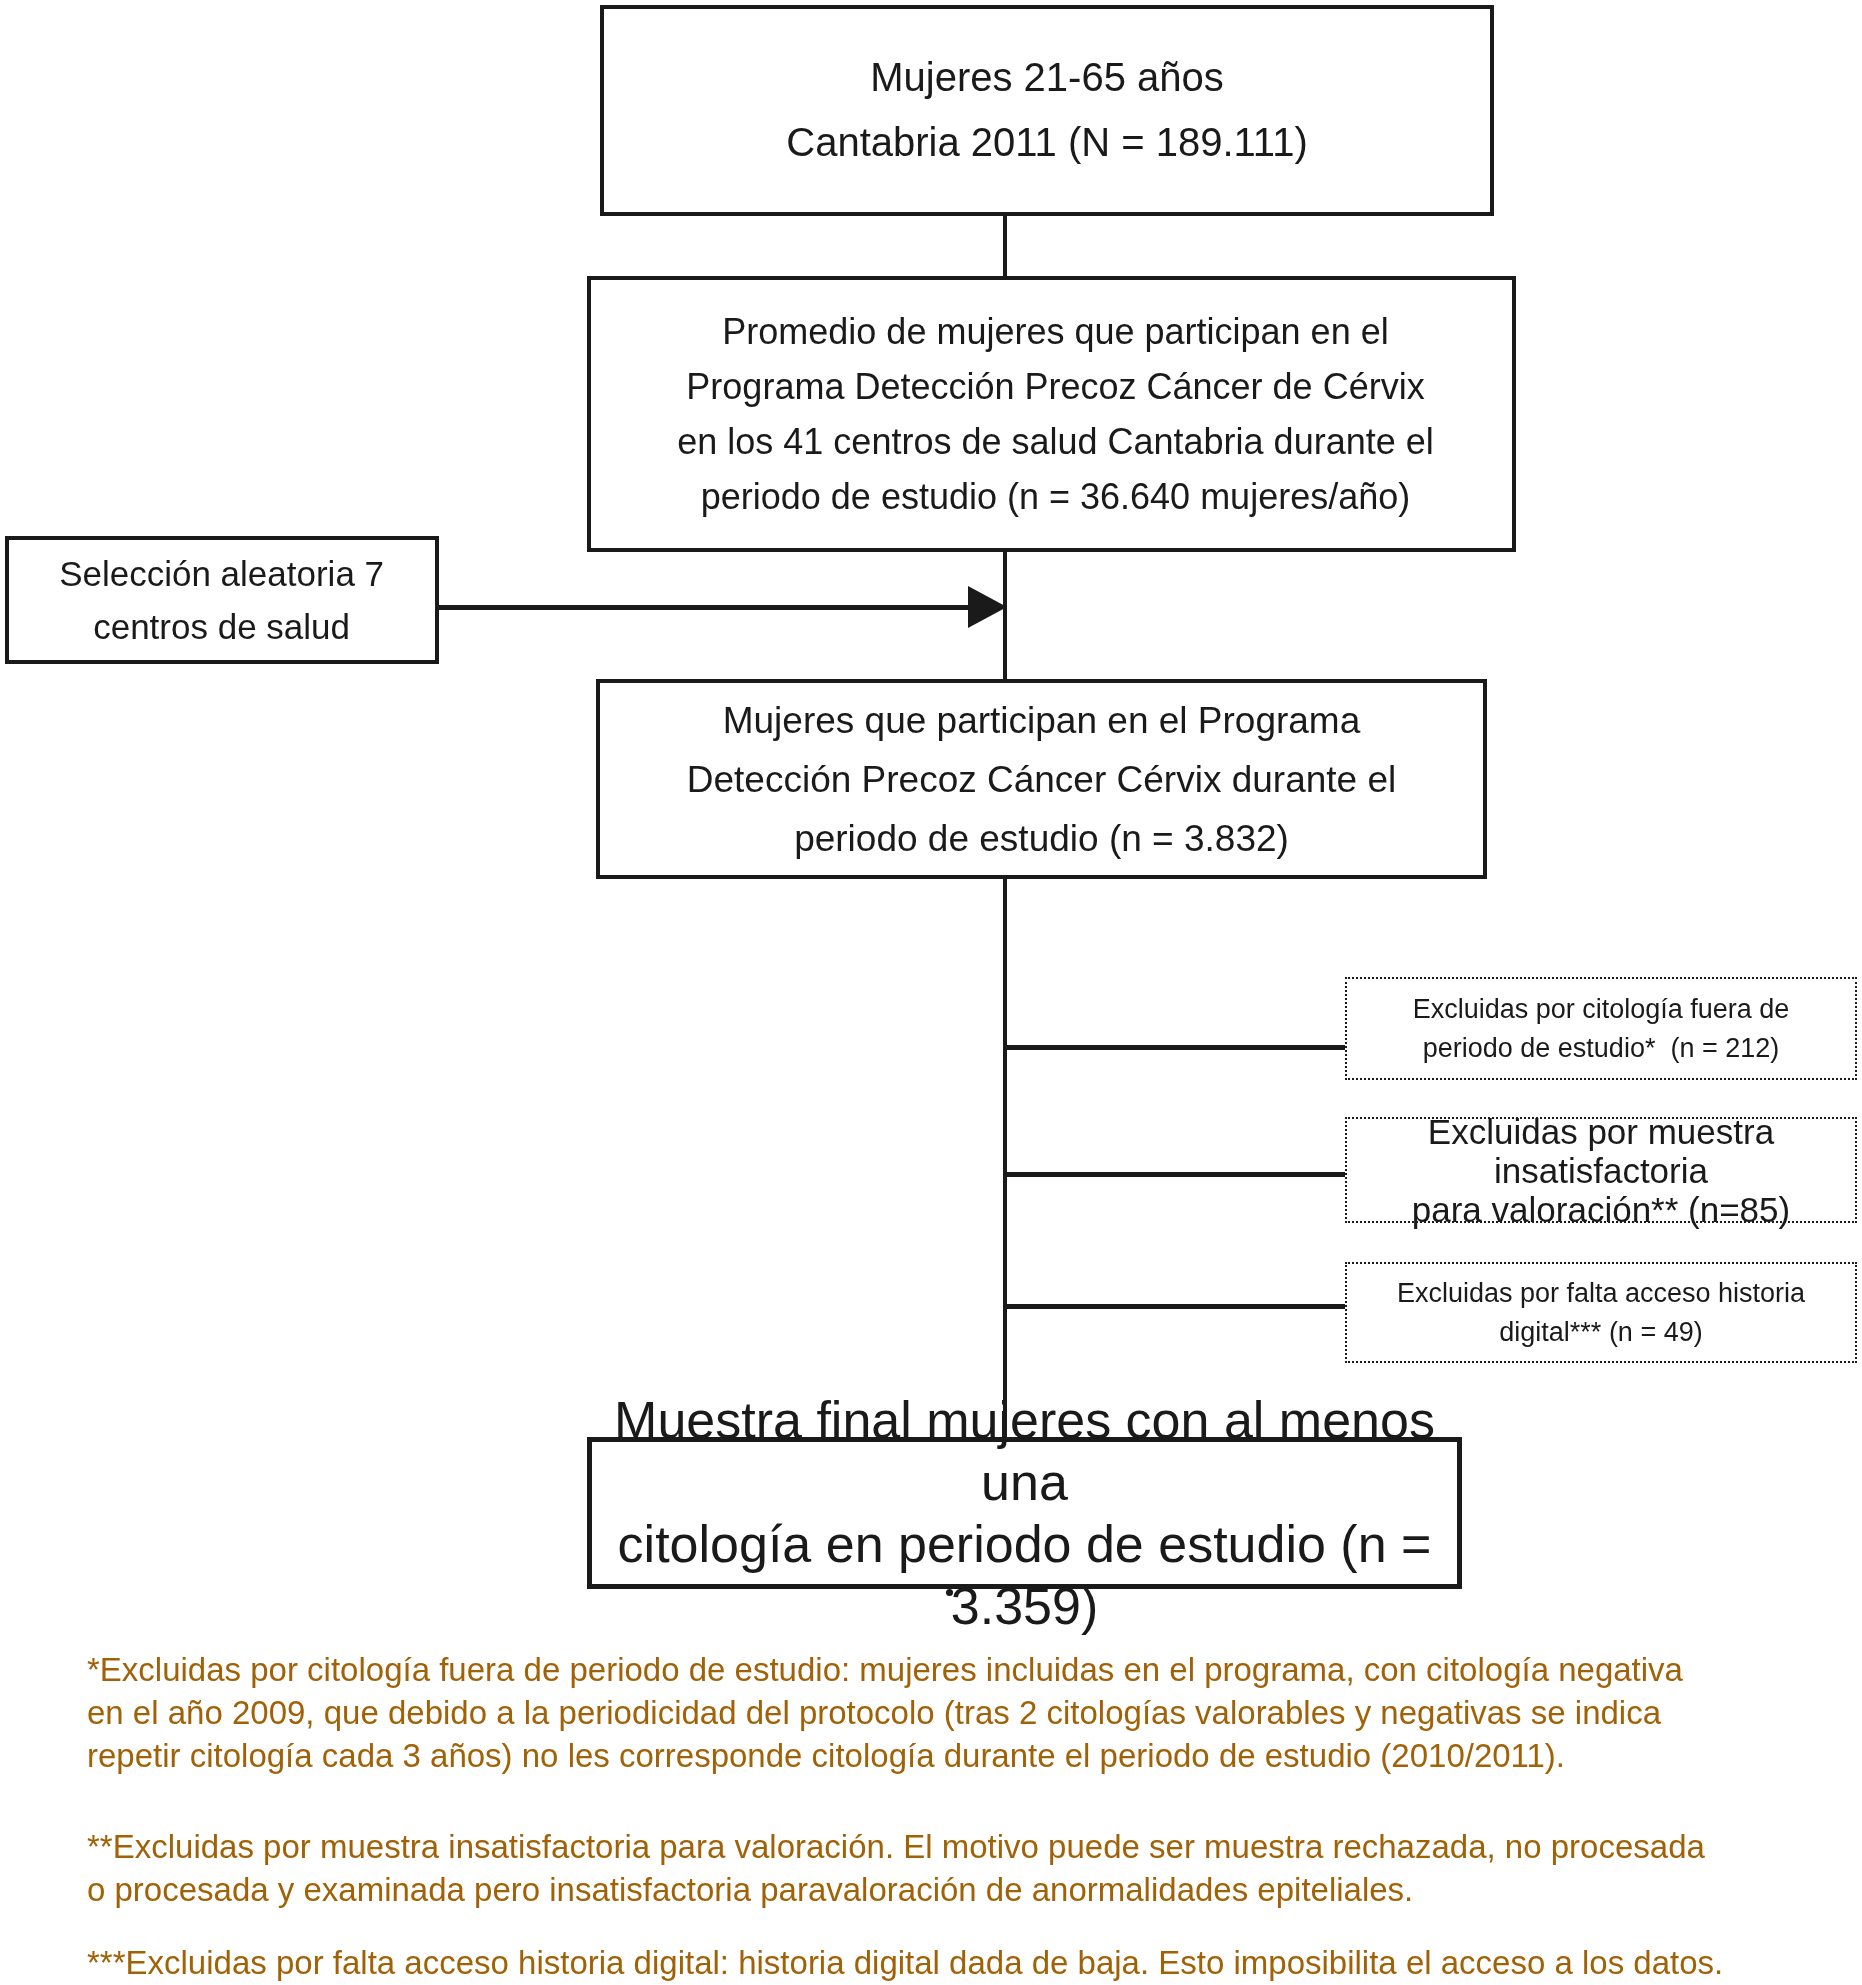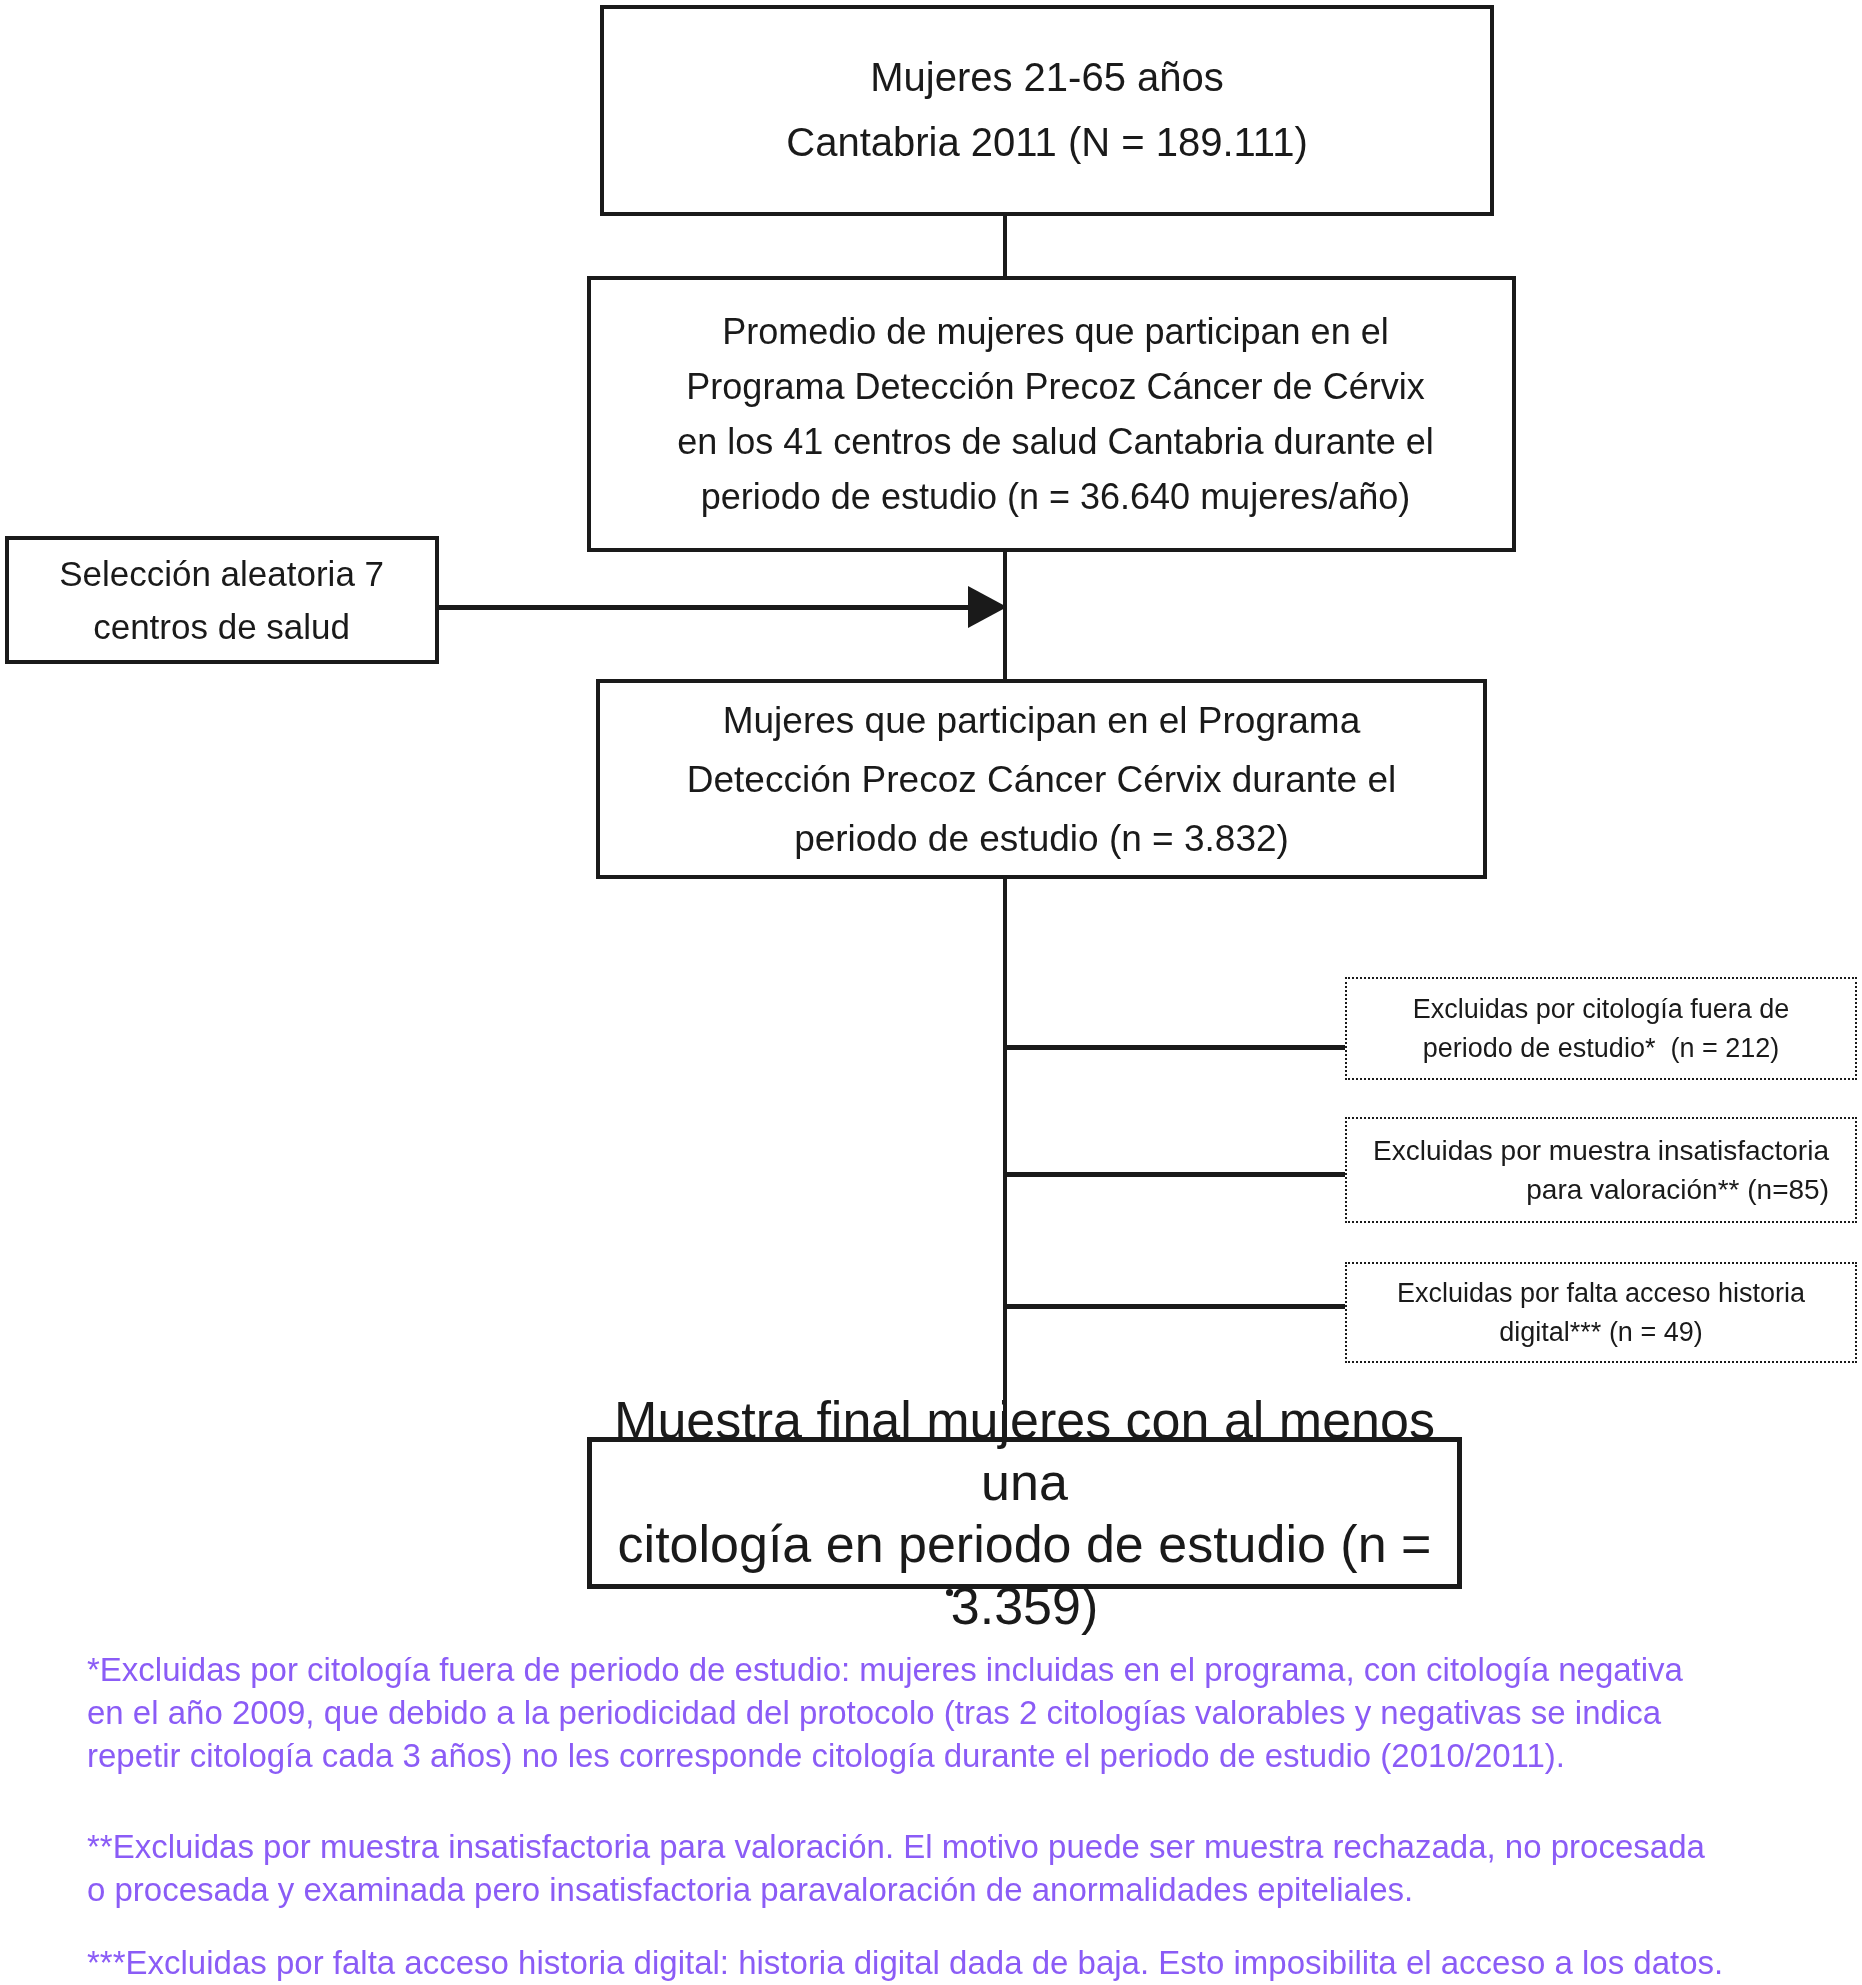--- a/index.html
+++ b/index.html
@@ -55,30 +55,30 @@
     border-radius: 50%;
     background: #1a1a1a;
   }
   .footnote {
     position: absolute;
     left: 87px;
     width: 1775px;
     font-size: 33px;
     line-height: 43px;
     white-space: pre-wrap;
-    color: #8b5cf6;
+    color: #a16207;
   }
 
   
   #box-population      { left: 600px;  top: 4.6px;    width: 894px; height: 211px; font-size: 40px; line-height: 65px; align-items: center; }
   #box-program-average { left: 587px;  top: 276px;  width: 929px; height: 276px; font-size: 36px; line-height: 55px; padding-left: 8px; }
   #box-random-selection{ left: 4.6px;    top: 536px;  width: 434px;  height: 128px; font-size: 35px; line-height: 53px; }
   #box-participants    { left: 596px;  top: 679px;  width: 891px; height: 200px; font-size: 37px; line-height: 59px; }
   #box-excluded-cytology { left: 1345px; top: 977px; width: 512px; height: 103px; font-size: 27px; line-height: 39px; }
-  #box-excluded-sample   { left: 1345px; top: 1117px; width: 512px; height: 106px; font-size: 28px; line-height: 39px; text-align: right; }
+  #box-excluded-sample   { left: 1345px; top: 1117px; width: 512px; height: 106px; font-size: 35px; line-height: 39px; }
   #box-excluded-history  { left: 1345px; top: 1262px; width: 512px; height: 101px; font-size: 27px; line-height: 39px; }
   #box-final-sample    { left: 587px;  top: 1437px; width: 875px; height: 152px; font-size: 52px; line-height: 62px; }
 
   #connector-v1 { left: 1003px; top: 212px;  width: 3.9px; height: 67px;  }
   #connector-v2 { left: 1003px; top: 548px;  width: 3.9px; height: 134px; }
   #connector-spine { left: 1003px; top: 876px; width: 3.9px; height: 564px; }
   #arrow-line   { left: 436px;  top: 605px;  width: 536px; height: 4.6px; }
   #arrow-head   { left: 968px; top: 586px; }
   #connector-h1 { left: 1004px; top: 1045px; width: 341px; height: 4.6px; }
   #connector-h2 { left: 1004px; top: 1172px; width: 341px; height: 4.6px; }

